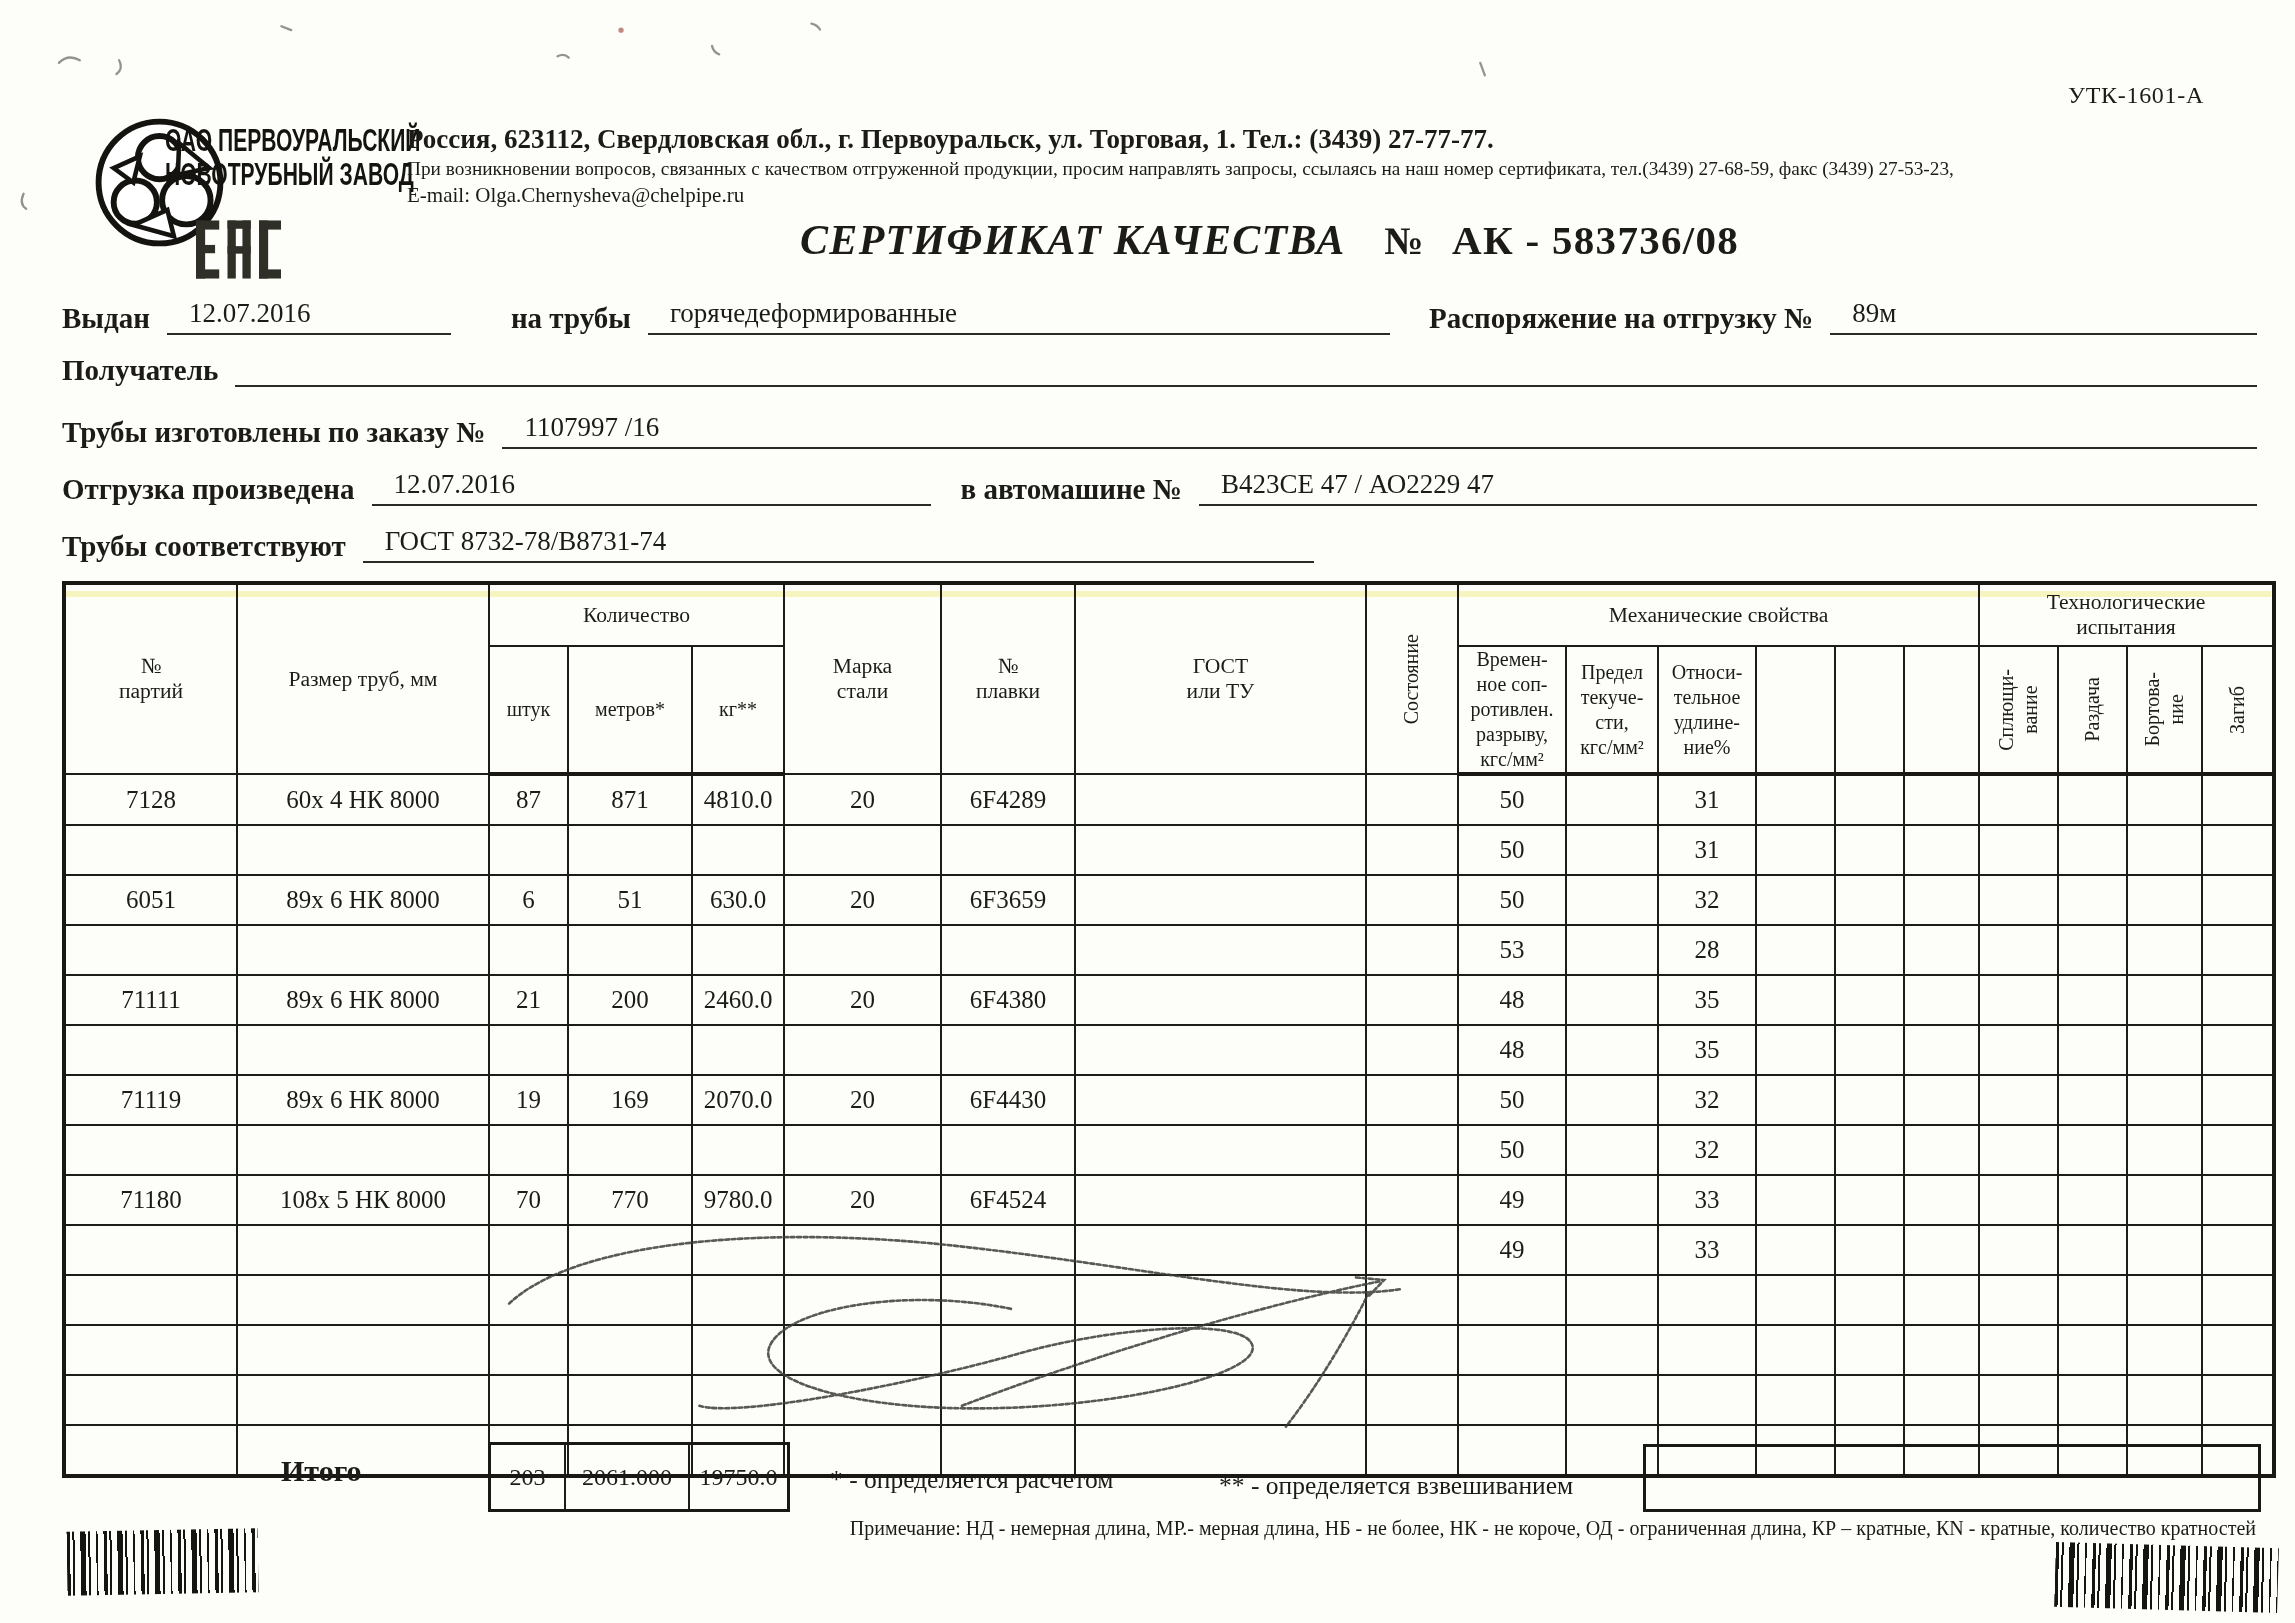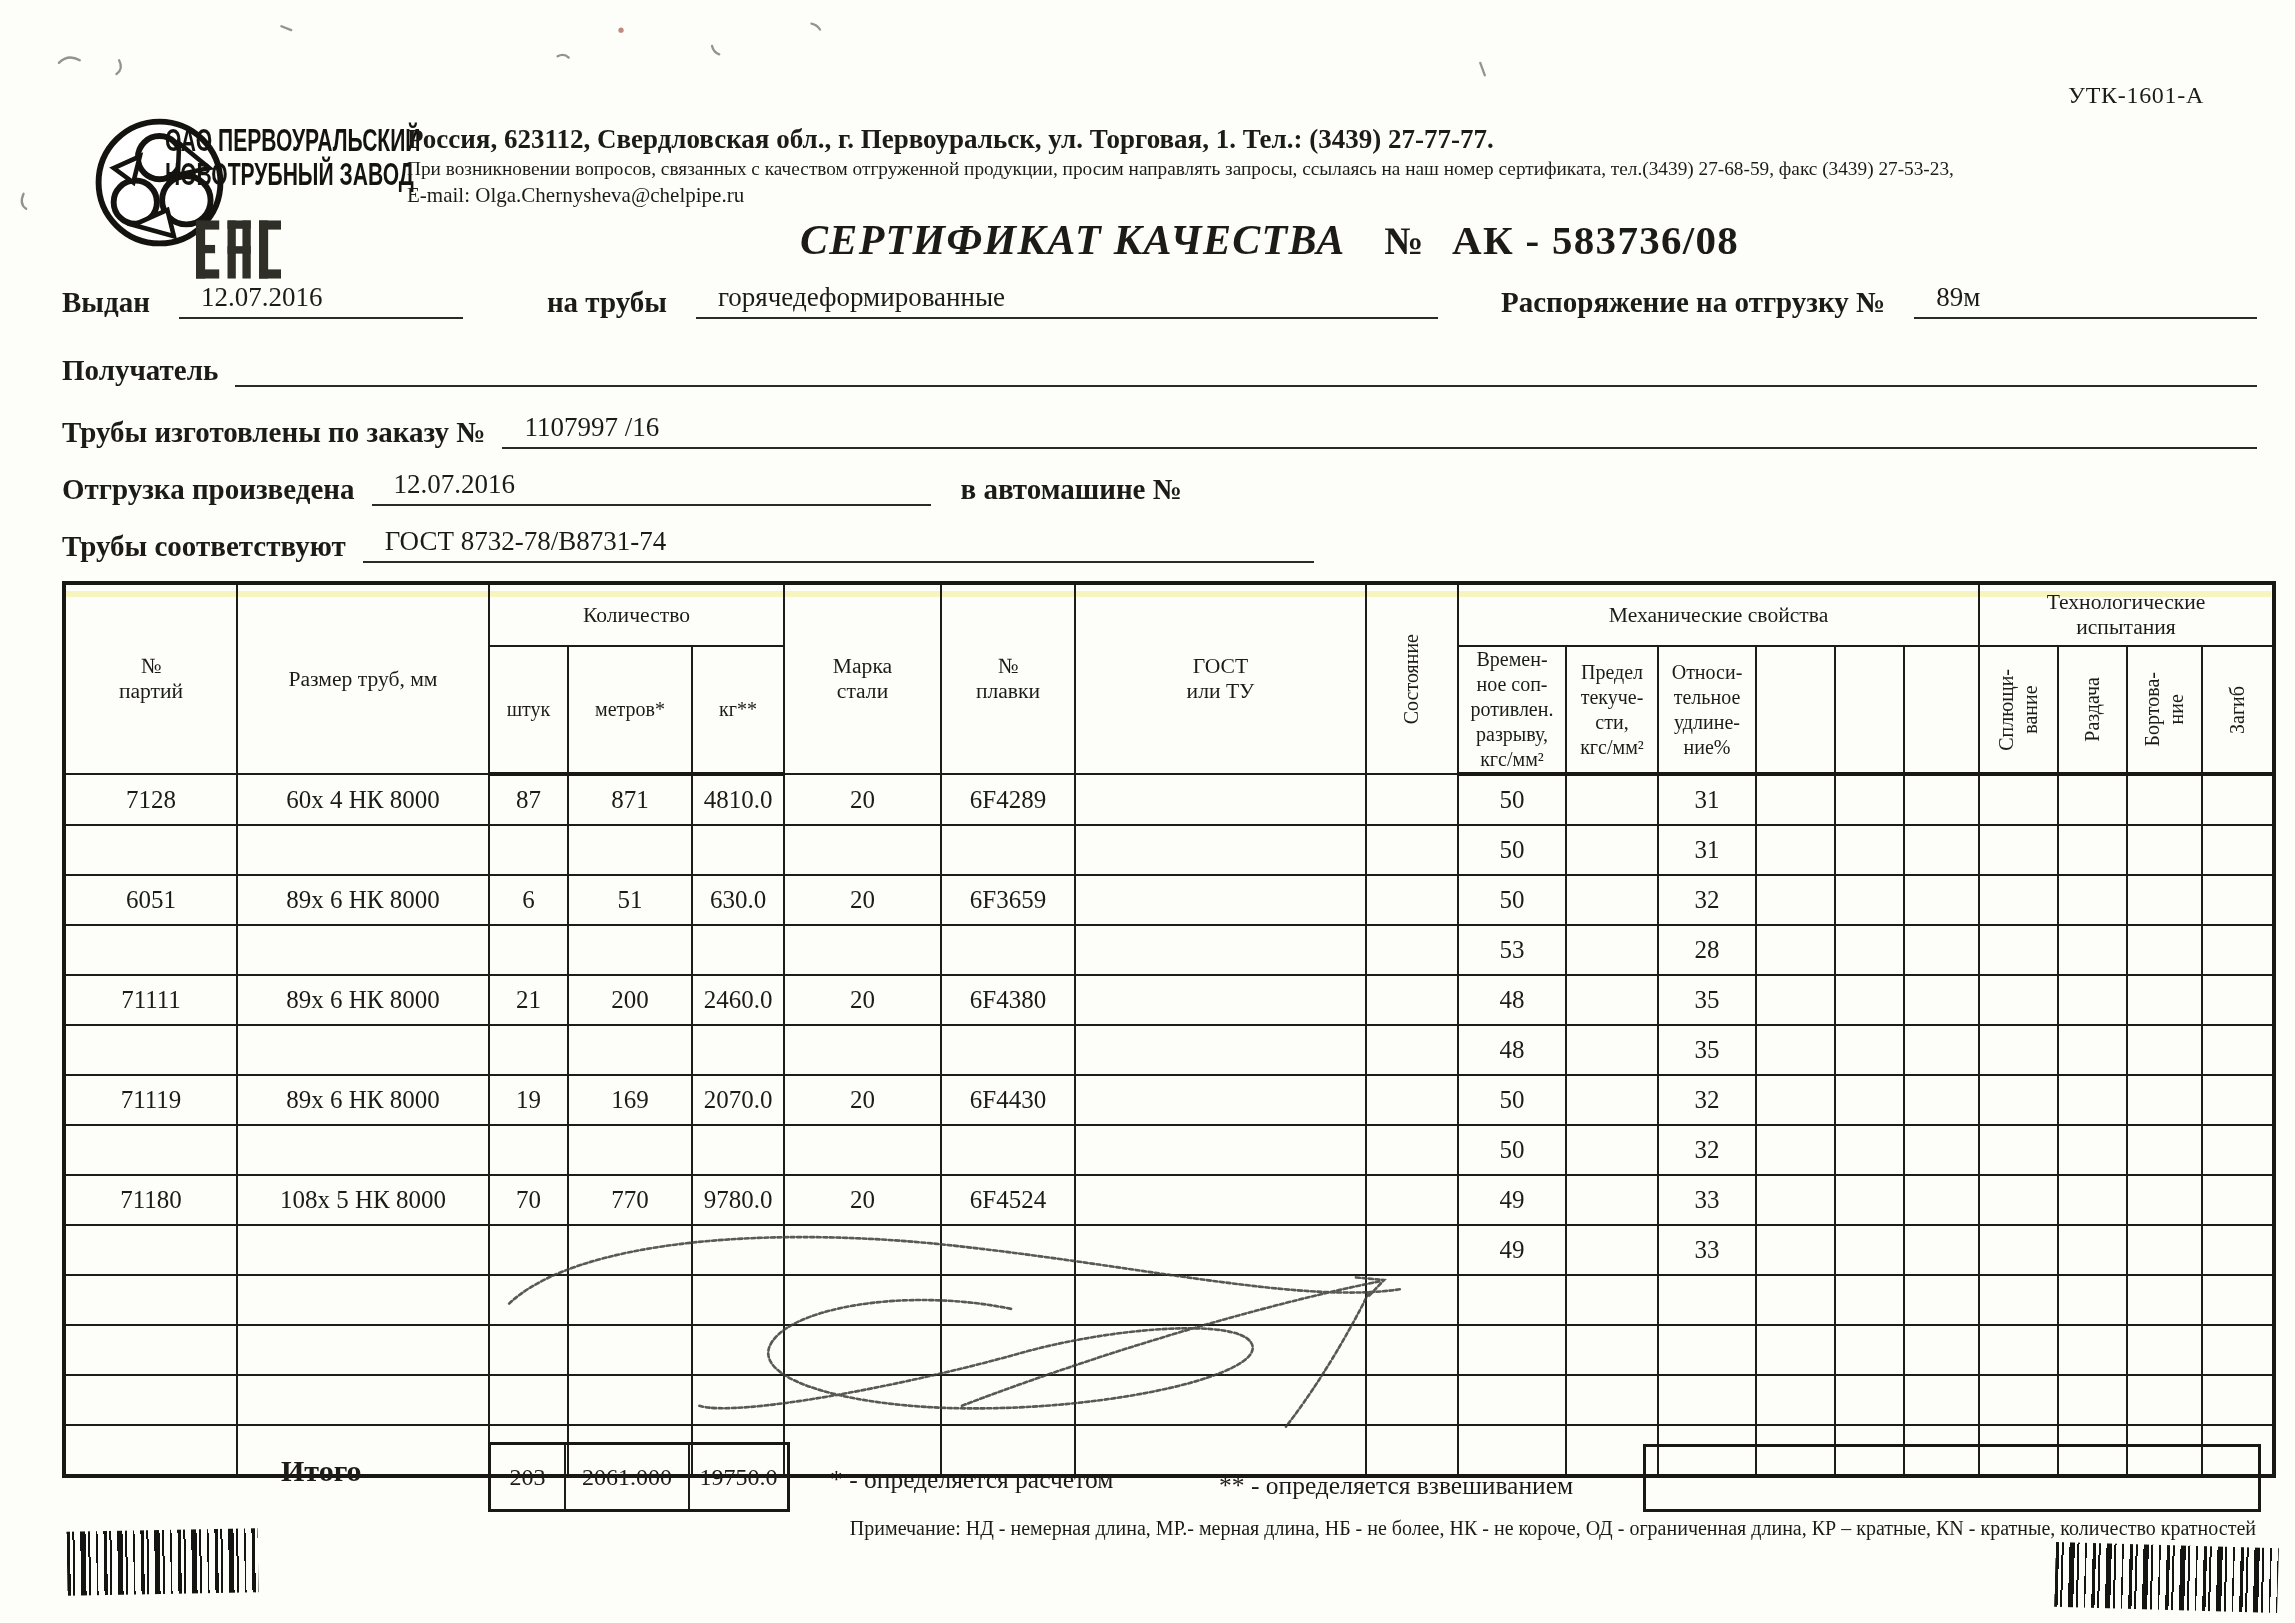--- a/index.html
+++ b/index.html
@@ -30,21 +30,21 @@
   #title-number { font-weight:bold; font-size:41px; padding-left:26px; letter-spacing:1.3px; }
 
   
   .fline { position:absolute; left:62px; right:38px; display:flex; align-items:flex-end; }
   .fline .lbl { font-weight:bold; font-size:29px; white-space:nowrap; padding-right:17px; line-height:34px; }
   .fline .u {
     border-bottom:2.6px solid #2b2a27; font-size:27px; line-height:34px;
     white-space:nowrap; padding:0 0 2.6px 22px; display:inline-block;
   }
   .fline .gap { display:inline-block; }
-  #fline-issued   { top:280px;gap:12px; }
+  #fline-issued   { top:296px; }
   #fline-receiver { top:353px; }
   #fline-order    { top:410px; }
   #fline-shipped  { top:467px; }
   #fline-conform  { top:524px; }
 
   
   #cert-table-wrap { left:62px; top:581px; }
   table { border-collapse:collapse; table-layout:fixed; width:2209px; background:transparent; }
   th, td { border:2.6px solid #1d1c19; padding:0; }
   table { border:4.6px solid #191813; }
@@ -161,20 +161,21 @@
   <div class="fline" id="fline-order">
     <span class="lbl">Трубы изготовлены по заказу №</span>
     <span class="u" style="flex:1;">1107997   /16</span>
   </div>
 
   <div class="fline" id="fline-shipped">
     <span class="lbl">Отгрузка произведена</span>
     <span class="u" style="width:537px;">12.07.2016</span>
     <span class="gap" style="width:30px;"></span>
     <span class="lbl">в автомашине №</span>
+    <span class="u" style="flex:1;">В423СЕ 47 / АО2229 47</span>
   </div>
 
   <div class="fline" id="fline-conform">
     <span class="lbl">Трубы соответствуют</span>
     <span class="u" style="width:929px;">ГОСТ 8732-78/В8731-74</span>
   </div>
 
   <div class="abs" id="scan-streak"></div>
 
   <div class="abs" id="cert-table-wrap">

